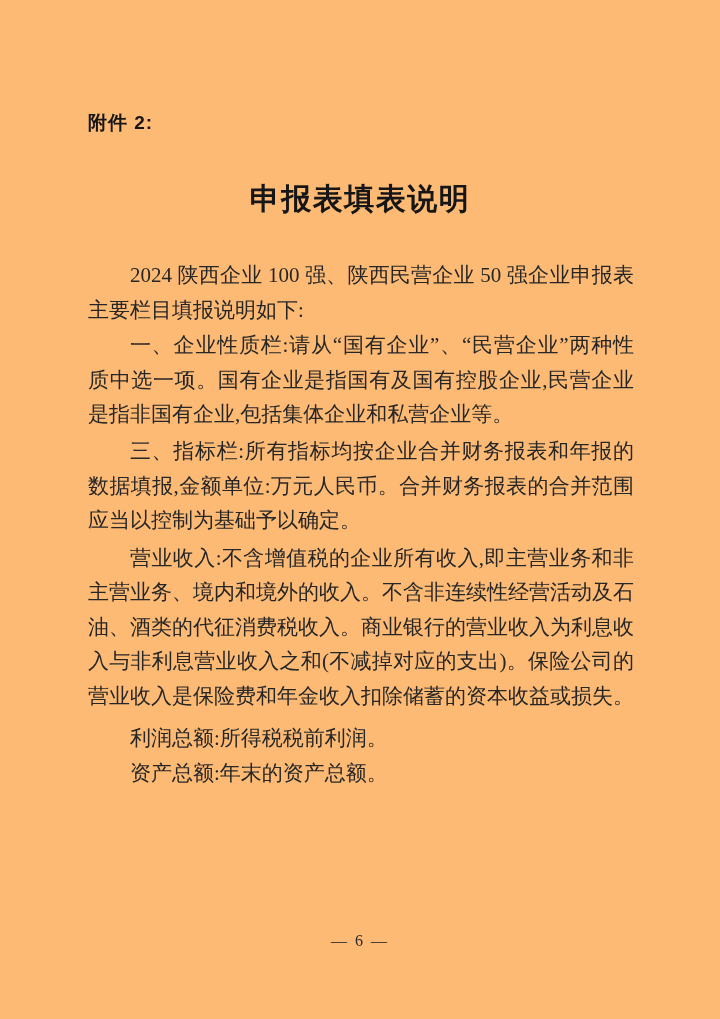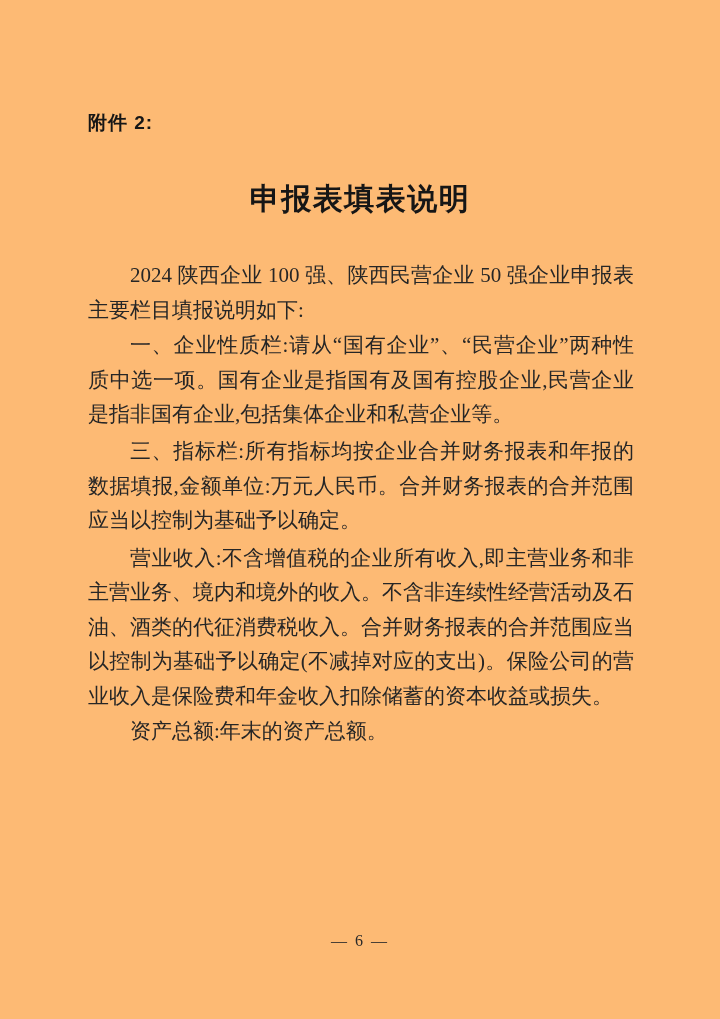--- a/index.html
+++ b/index.html
@@ -76,19 +76,20 @@
 <div class="page">
 
   <div class="attachment-label">附件 2:</div>
 
   <h1 class="doc-title">申报表填表说明</h1>
 
   <div class="doc-body">
     <p>2024 陕西企业 100 强、陕西民营企业 50 强企业申报表主要栏目填报说明如下:</p>
     <p class="sp-1">一、企业性质栏:请从“国有企业”、“民营企业”两种性质中选一项。国有企业是指国有及国有控股企业,民营企业是指非国有企业,包括集体企业和私营企业等。</p>
     <p class="sp-2">三、指标栏:所有指标均按企业合并财务报表和年报的数据填报,金额单位:万元人民币。合并财务报表的合并范围应当以控制为基础予以确定。</p>
-    <p class="sp-3">营业收入:不含增值税的企业所有收入,即主营业务和非主营业务、境内和境外的收入。不含非连续性经营活动及石油、酒类的代征消费税收入。合并财务报表的合并范围应当以控制为基础予以确定(不减掉对应的支出)。保险公司的营业收入是保险费和年金收入扣除储蓄的资本收益或损失。</p>
+    <p class="sp-3">营业收入:不含增值税的企业所有收入,即主营业务和非主营业务、境内和境外的收入。不含非连续性经营活动及石油、酒类的代征消费税收入。商业银行的营业收入为利息收入与非利息营业收入之和(不减掉对应的支出)。保险公司的营业收入是保险费和年金收入扣除储蓄的资本收益或损失。</p>
+    <p class="sp-7">利润总额:所得税税前利润。</p>
     <p class="sp-05">资产总额:年末的资产总额。</p>
   </div>
 
   <div class="page-footer">— 6 —</div>
 
 </div>
 
 </body></html>

